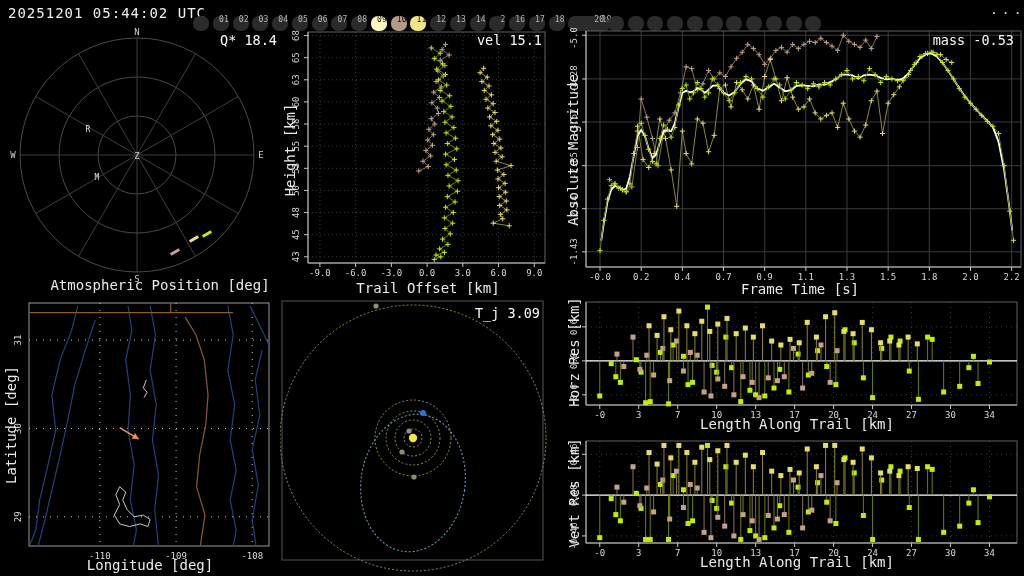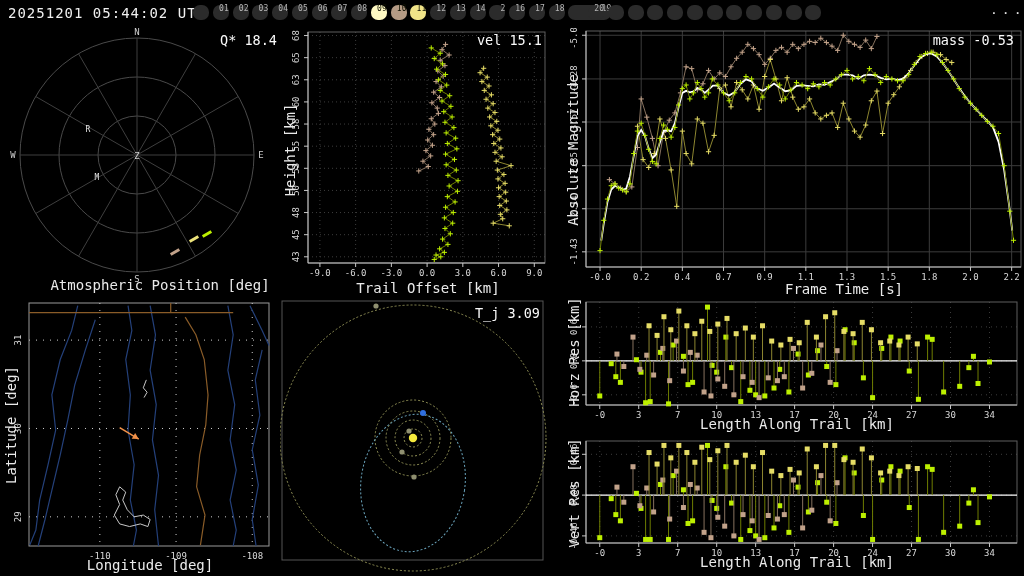--- a/index.html
+++ b/index.html
@@ -1,20 +1,20 @@
 <!DOCTYPE html>
 <html><head>
 <meta charset="utf-8">
 <style>
   html,body{margin:0;padding:0;background:#000;}
   #app{position:relative;width:1024px;height:576px;background:#000;overflow:hidden;
        font-family:"DejaVu Sans Mono",monospace;color:#e8e8e8;}
   .ts{position:absolute;left:8px;top:5px;font-size:14px;letter-spacing:1px;color:#f0f0f0;}
   #frame-boxes{position:absolute;left:0;top:0;width:1024px;height:28px;}
-  .fbox{position:absolute;top:5px;width:16px;height:15px;background:#2b2b2b;border-radius:7px;}
+  .fbox{position:absolute;top:16px;width:16px;height:15px;background:#2b2b2b;border-radius:7px;}
   .fbox .num{position:absolute;top:-1px;right:0px;font-size:8px;line-height:9px;color:#b4b4b4;}
   .fbox.active .num{color:#101000;}
   .overflow{position:absolute;left:990px;top:2px;font-size:13px;letter-spacing:4px;color:#e0e0e0;}
   .lbl{position:absolute;white-space:nowrap;transform:translate(-50%,-50%);font-size:14px;color:#eaeaea;}
   .corner{font-size:13.5px;color:#fafafa;transform:translate(-100%,-50%);}
   .vlab{transform:translate(-50%,-50%) rotate(-90deg);}
   .wm{position:absolute;left:3px;top:588px;font-size:13px;color:#3a3a3a;transform:none;}
   svg{position:absolute;display:block;}
 </style>
 </head>
@@ -1415,21 +1415,21 @@
     </svg>
 
   <span class="lbl corner" style="left:277px;top:40px">Q* 18.4</span>
   <span class="lbl" style="left:160px;top:285px">Atmospheric Position [deg]</span>
 
   <span class="lbl vlab" style="left:290px;top:150px">Height [km]</span>
   <span class="lbl" style="left:428px;top:288px">Trail Offset [km]</span>
   <span class="lbl corner" style="left:542px;top:40px">vel 15.1</span>
 
   <span class="lbl vlab" style="left:573px;top:150px">Absolute Magnitude</span>
-  <span class="lbl" style="left:844px;top:289px">Frame Time [s]</span>
+  <span class="lbl" style="left:800px;top:289px">Frame Time [s]</span>
   <span class="lbl corner" style="left:1014px;top:40px">mass -0.53</span>
 
   <span class="lbl vlab" style="left:11px;top:425px">Latitude [deg]</span>
   <span class="lbl" style="left:150px;top:565px">Longitude [deg]</span>
 
   <span class="lbl corner" style="left:540px;top:313px">T_j 3.09</span>
 
   <span class="lbl vlab" style="left:574px;top:352px">Horz Res [km]</span>
   <span class="lbl" style="left:797px;top:424px">Length Along Trail [km]</span>
   <span class="lbl vlab" style="left:574px;top:493px">Vert Res [km]</span>

